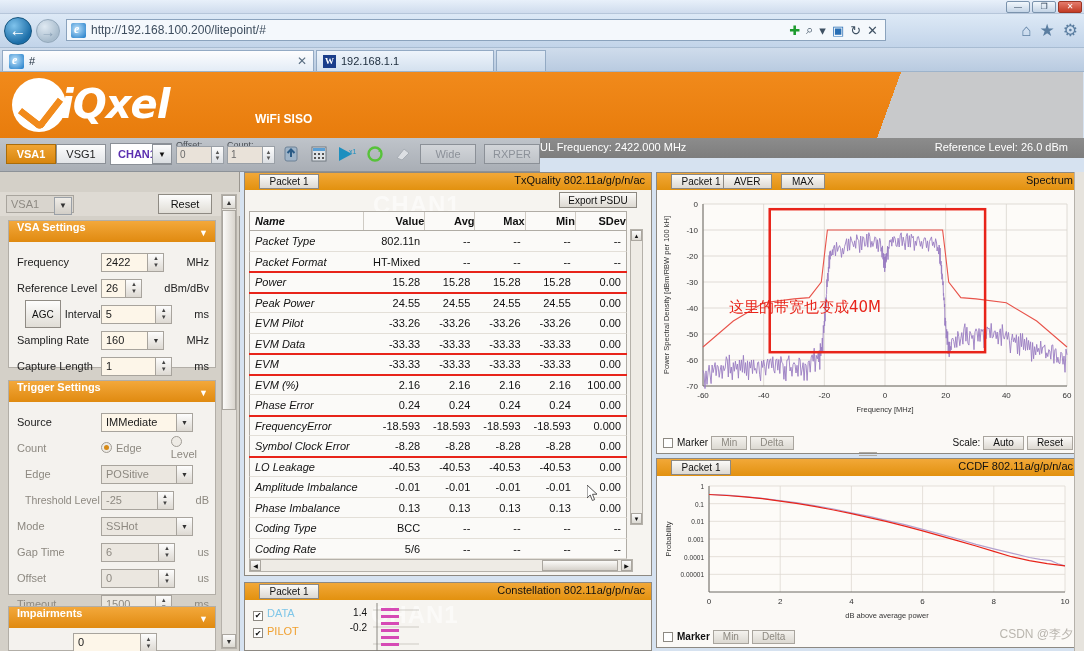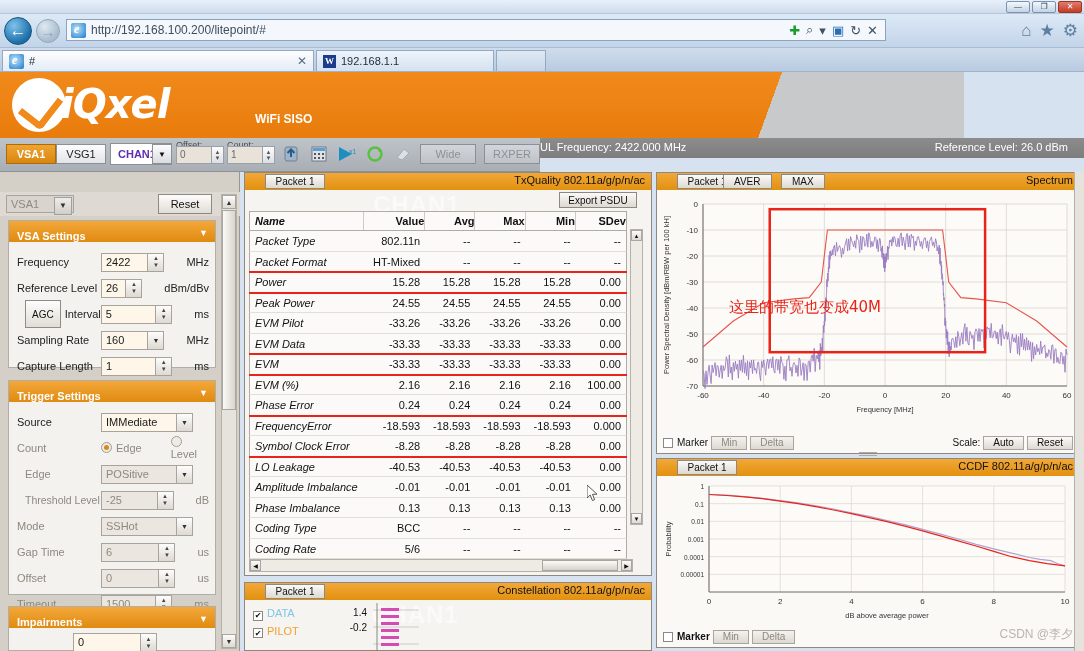--- a/index.html
+++ b/index.html
@@ -86,21 +86,21 @@
   .tab.t3{ left:496px; width:50px; background:linear-gradient(#dfe9f4,#c6d6e8); }
   .tab-x{ margin-left:auto; color:#5a6e82; font-size:12px; }
   .w-ico{
     width:13px;height:13px;background:#1b3e8b;color:#fff;font-size:9px;font-weight:bold;
     display:flex;align-items:center;justify-content:center;margin-right:5px;flex:none;
     font-family:"Liberation Serif",serif;
   }
 
   
   .app-header{
-    position:absolute; left:0; top:72px; width:964px; height:66px;
+    position:absolute; left:0; top:72px; width:1083px; height:66px;
     background:linear-gradient(#f18a1b,#e87c0c);
     overflow:hidden;
   }
   .app-header:before{
     content:""; position:absolute; right:0; top:0; width:240px; height:66px;
     background:linear-gradient(110deg, transparent 0 22%, #c8c9cb 22% 100%);
   }
   .logo-mark{
     position:absolute; left:12px; top:6px; width:54px; height:54px; border-radius:50%;
     background:#fff;
@@ -218,21 +218,21 @@
     background:linear-gradient(90deg,#fbfaf8,#d9d5ce); border:1px solid #aaa69f;
   }
 
   .section{
     position:absolute; left:8px; width:208px;
     background:#f4f2ee; border:1px solid #b2aea7;
   }
   .sec-hd{
     height:21px; background:linear-gradient(#f3a83b,#e08a10);
     color:#fff; font-weight:bold; font-size:11px;
-    display:flex;align-items:flex-end; padding-left:8px; position:relative;
+    display:flex;align-items:flex-start; padding-left:8px; position:relative;
   }
   .sec-hd .caret{ position:absolute; right:7px; top:7px; color:#fff; font-size:9px;}
   .sec-body{ padding:8px 6px 8px 8px; position:relative; }
   .frow{ display:flex; align-items:center; height:24px; margin-bottom:2px; }
   .flabel{ font-size:11px; color:#222; width:84px; flex:none;}
   .flabel.dim{ color:#8d8981; }
   .ffield{
     position:relative; width:84px; height:19px; background:#fdf6e9;
     border:1px solid #a8a49d; font-size:11px; padding-left:4px; line-height:17px;
     color:#1a1a1a;
@@ -268,21 +268,21 @@
 
   
   .panel{
     position:absolute; background:#f6f4f0; border:1px solid #8d8982;
   }
   .panel-hd{
     height:17px; background:linear-gradient(#f2a838,#e2910f);
     position:relative; display:flex;align-items:center;
   }
   .pkt-tab{
-    position:absolute; left:20px; top:1px; height:15px; min-width:60px; padding:0 4px;
+    position:absolute; left:14px; top:1px; height:15px; min-width:60px; padding:0 4px;
     background:linear-gradient(#fbfaf8,#ddd9d2); border:1px solid #8d8982;
     font-size:10px; display:flex;align-items:center;justify-content:center;color:#111;
   }
   .aux-tab{
     position:absolute; top:1px; height:15px; padding:0 10px;
     background:linear-gradient(#fbfaf8,#ddd9d2); border:1px solid #8d8982;
     font-size:10px; display:flex;align-items:center;justify-content:center;color:#111;
   }
   .panel-title{
     position:absolute; right:6px; top:1px; font-size:11px; color:#111;

